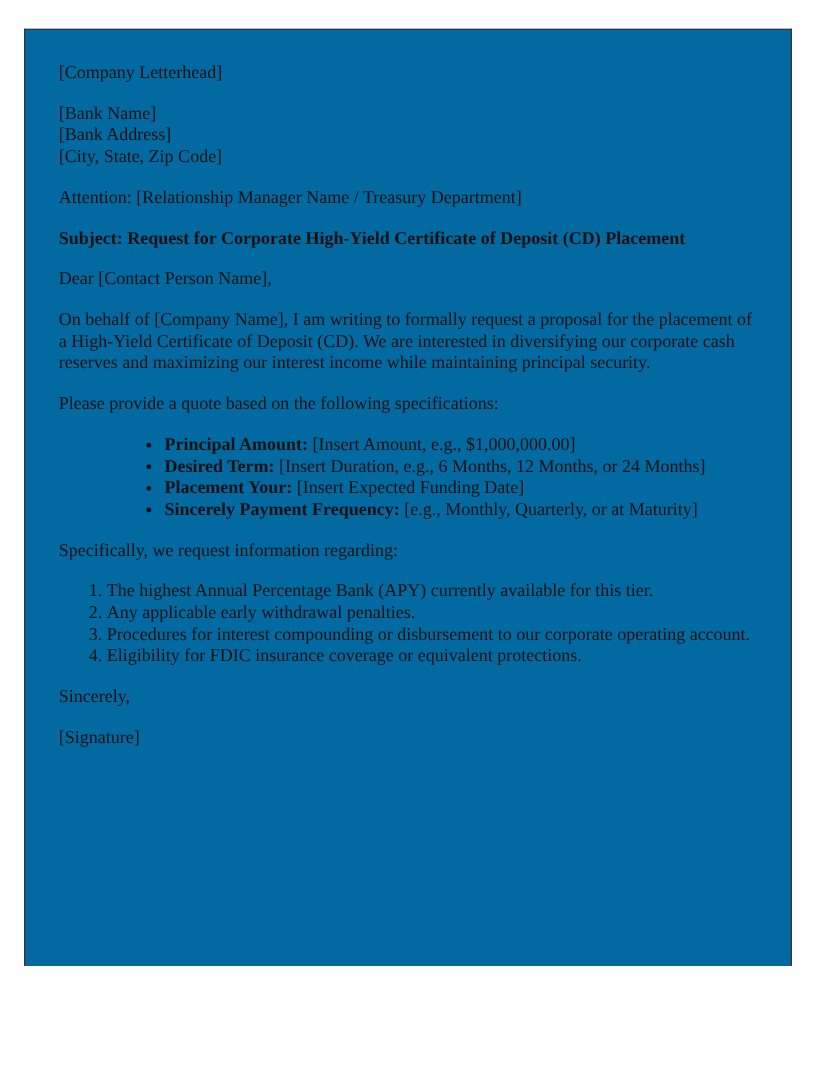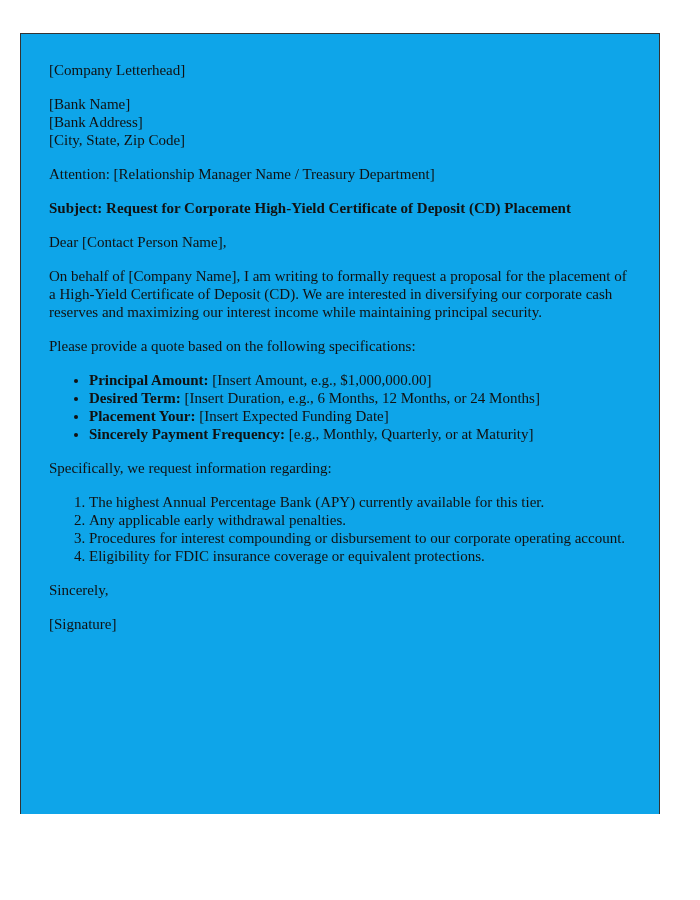--- a/index.html
+++ b/index.html
@@ -1,42 +1,42 @@
 <!DOCTYPE html>
 <html><head>
 <meta charset="utf-8">
 <style>
   html, body { margin: 0; padding: 0; background: #ffffff; }
   body { width: 700px; height: 900px; position: relative; overflow: hidden; }
   .page {
     position: absolute;
-    left: 20px; top: 33px;
+    left: 20px; top: 24px;
     width: 640px;
     height: 781px;
     border-left: 1px solid #333;
     border-right: 1px solid #333;
     border-top: 1px solid #333;
     box-sizing: border-box;
     overflow: hidden;
-    background: #0ea5e9;
+    background: #0369a1;
   }
   .content {
     position: absolute;
     left: 28px; top: 27px;
     width: 580px;
     font-family: "Liberation Serif", "DejaVu Serif", serif;
     font-size: 15px;
     line-height: 18px;
     color: #111;
   }
   p { margin: 0 0 16px 0; }
   .bold { font-weight: bold; }
   ul, ol { margin: 0 0 16px 0; padding-left: 40px; }
   li { margin: 0; }
-  ul li { list-style: disc; }
+  ul li { list-style: disc; margin-left: 48px; }
   ol li { list-style: decimal; }
 </style>
 </head>
 <body>
 
 <div class="page">
   <div class="content">
     <p>[Company Letterhead]</p>
     <p>
       <span>[Bank Name]</span><br>

